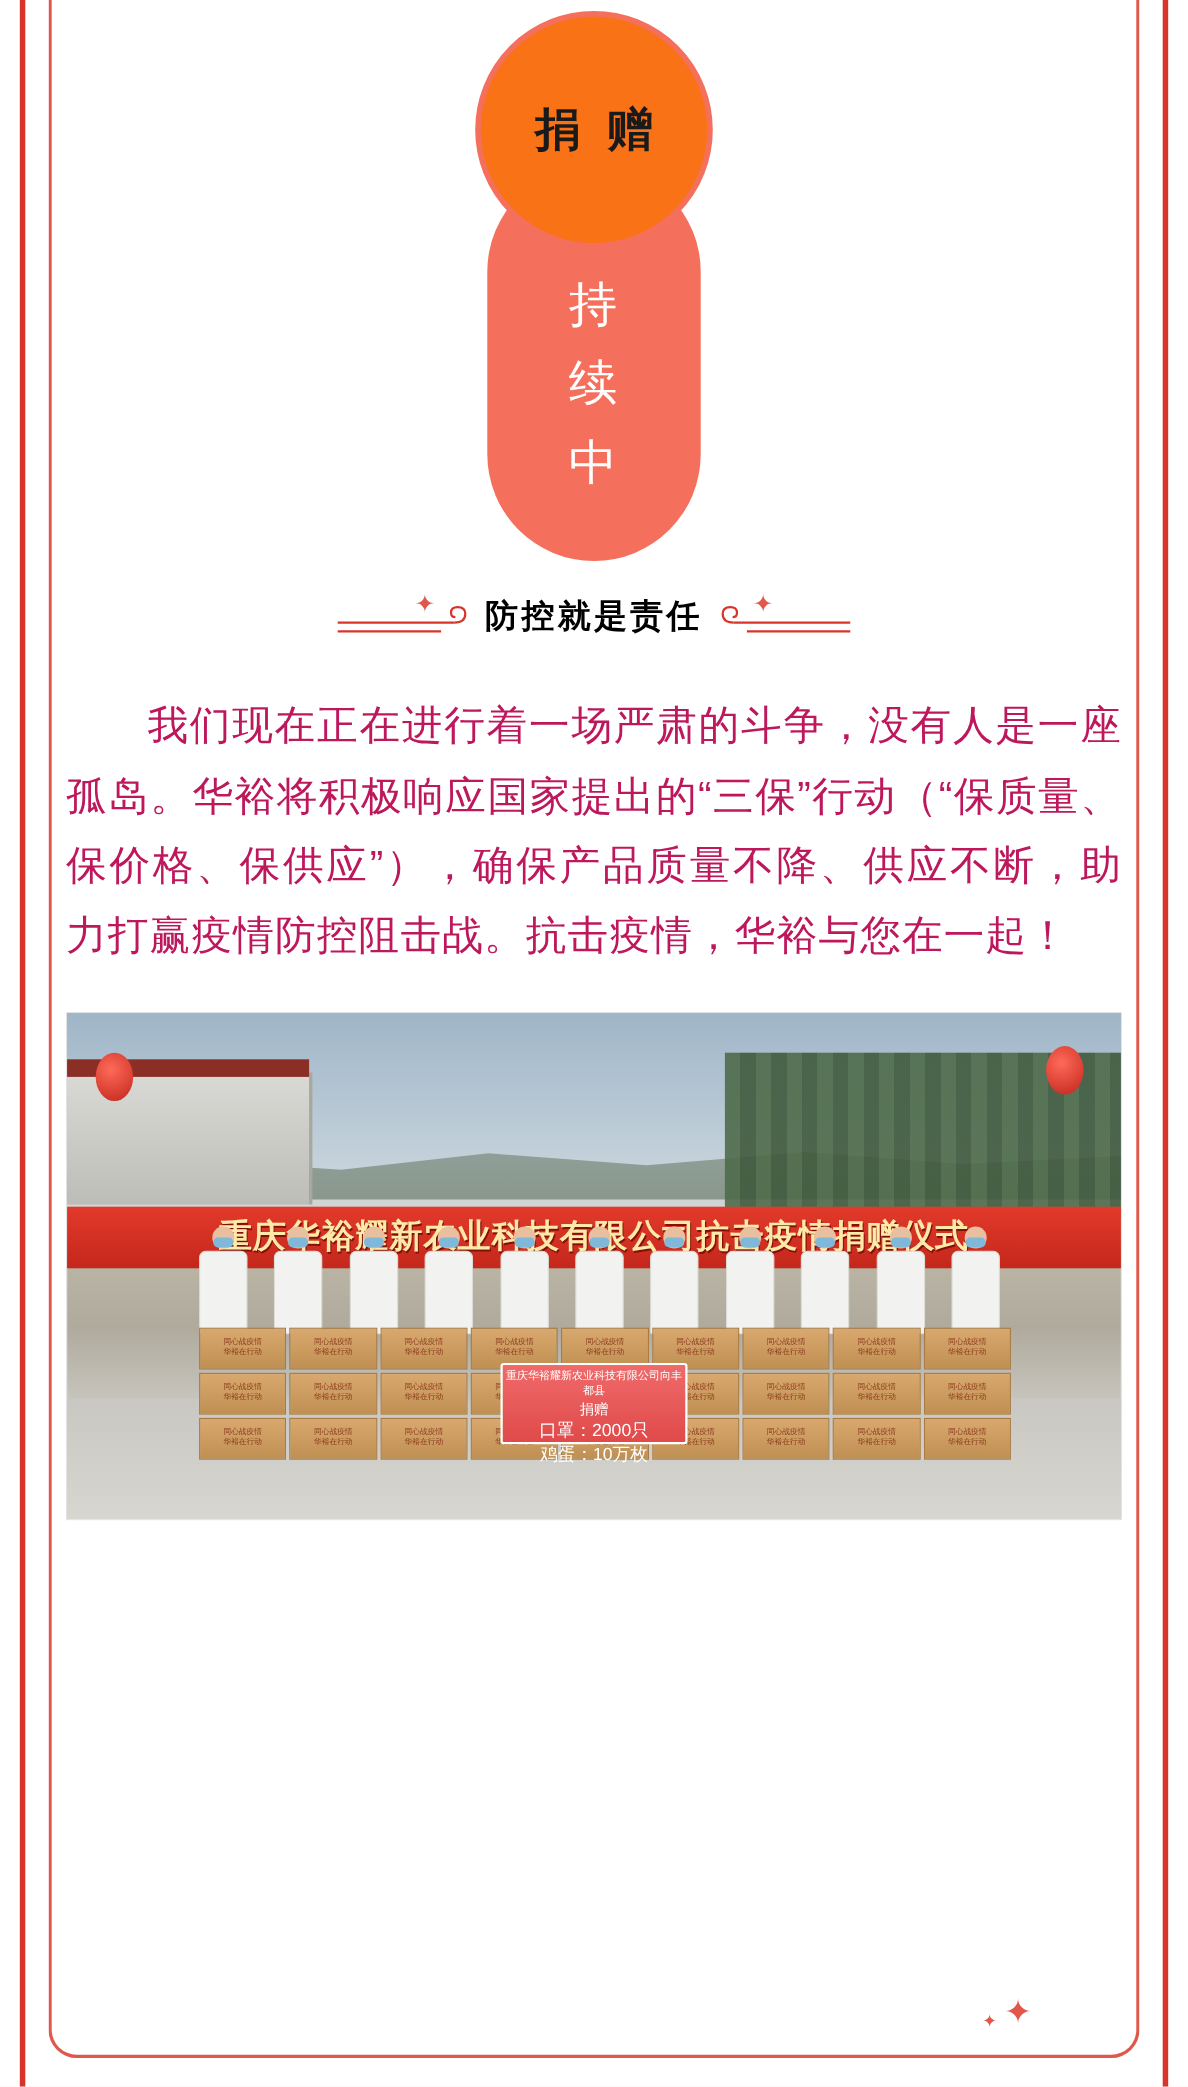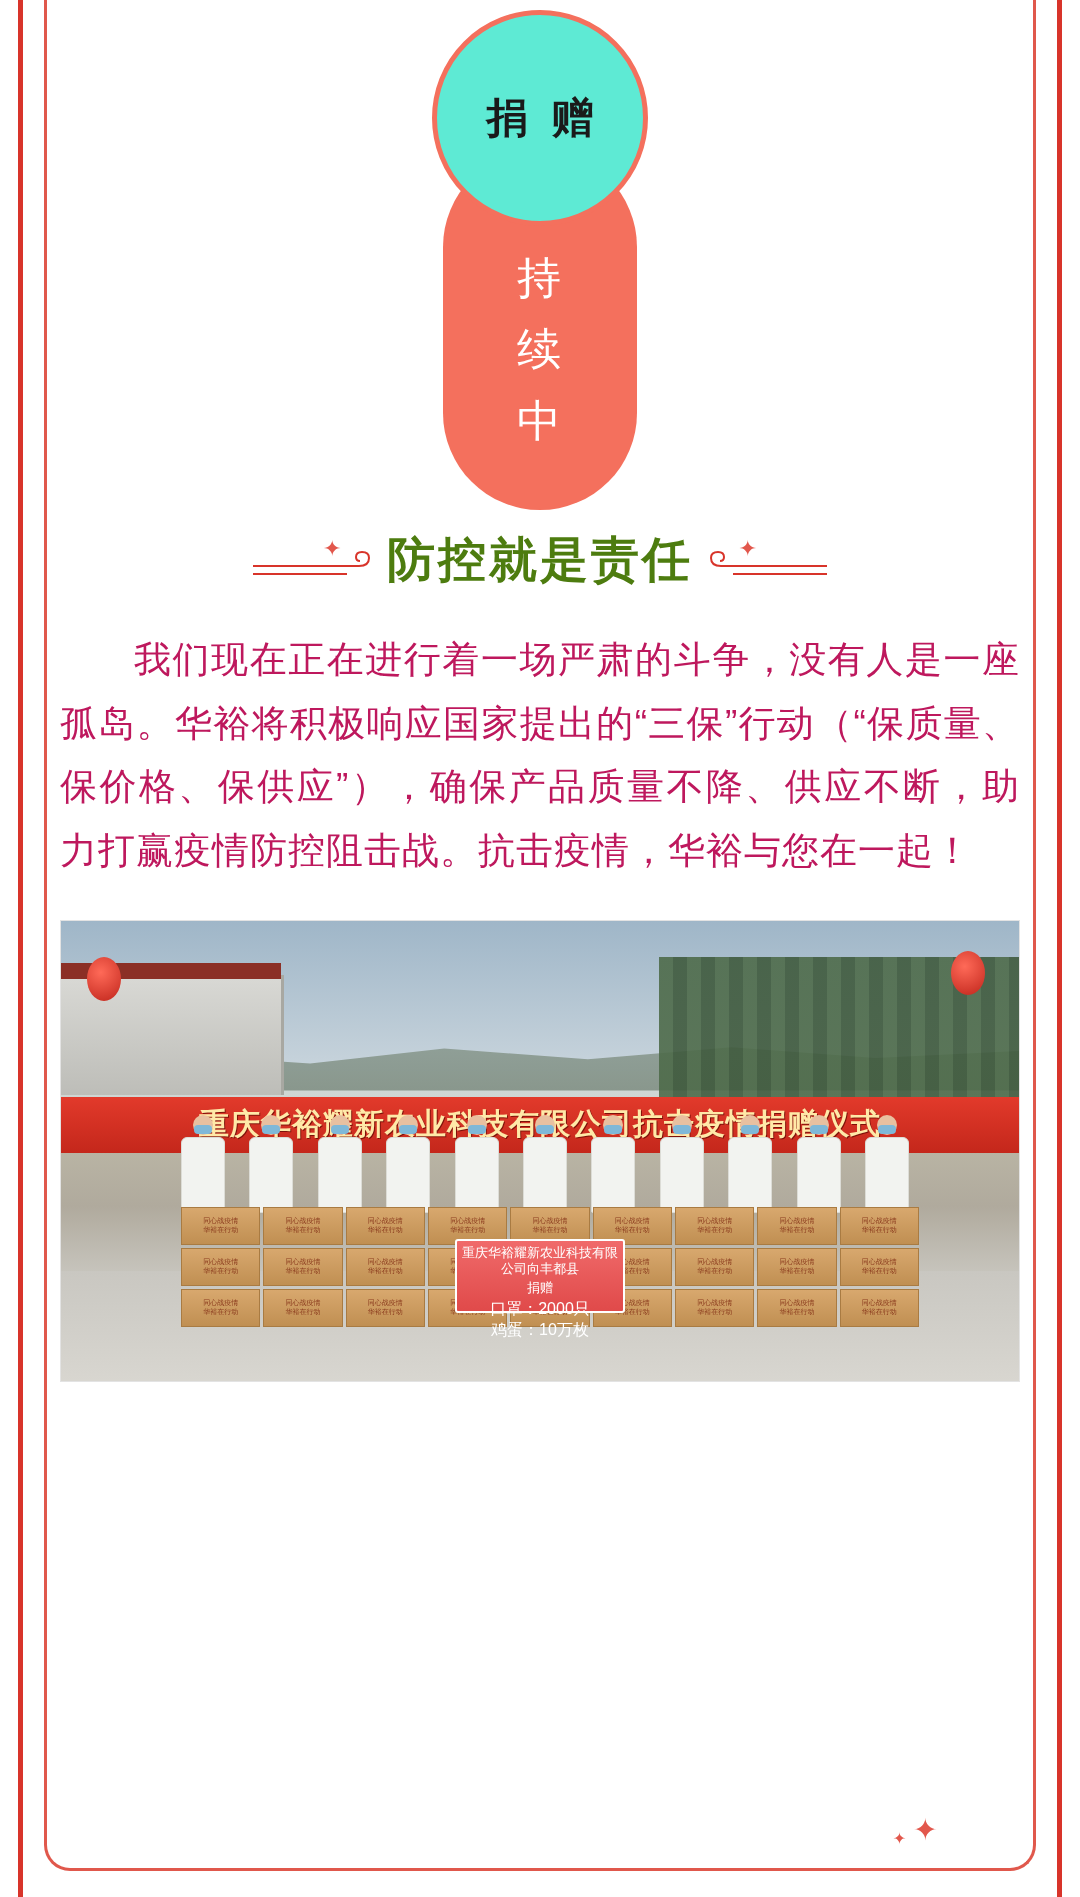--- a/index.html
+++ b/index.html
@@ -78,21 +78,21 @@
     font-weight: 400;
   }
   .circle {
     position: absolute;
     left: 50%;
     transform: translateX(-50%);
     top: 10px;
     width: 216px;
     height: 216px;
     border-radius: 50%;
-    background: #5eead4;
+    background: #f97316;
     border: 5px solid #f4705d;
     box-sizing: border-box;
     display: flex;
     align-items: center;
     justify-content: center;
   }
   .circle-text {
     font-size: 42px;
     font-weight: bold;
     color: #1a1a1a;
@@ -103,23 +103,23 @@
   
   .heading-row {
     position: relative;
     height: 92px;
     display: flex;
     align-items: center;
     justify-content: center;
     margin-top: 4px;
   }
   .heading-text {
-    font-size: 48px;
+    font-size: 30px;
     font-weight: bold;
-    color: #4d7c0f;
+    color: #000000;
     letter-spacing: 3px;
     z-index: 2;
     background: #fff;
     padding: 0 16px;
   }
   .deco {
     position: relative;
     width: 120px;
     height: 48px;
     flex: none;
@@ -242,21 +242,21 @@
   
   .ph-sign {
     position: absolute; left: 50%; transform: translateX(-50%);
     top: 318px; width: 170px; height: 74px;
     background: linear-gradient(#f06a6a, #e04a4a);
     border: 2px solid #ffffff;
     border-radius: 3px;
     color: #fff; text-align: center;
     padding-top: 4px; box-sizing: border-box;
   }
-  .ph-sign .l1 { font-size: 13px; line-height: 1.3; }
+  .ph-sign .l1 { font-size: 10px; line-height: 1.3; }
   .ph-sign .l2 { font-size: 13px; font-weight: normal; line-height: 1.5; }
   .ph-sign .l3 { font-size: 16px; line-height: 1.35; }
   
   .ph-ground {
     position: absolute; left: 0; right: 0; bottom: 0; height: 110px;
     background: linear-gradient(#c9c7c1, #d8d6d0);
   }
 
   
   .bottom-spark {

